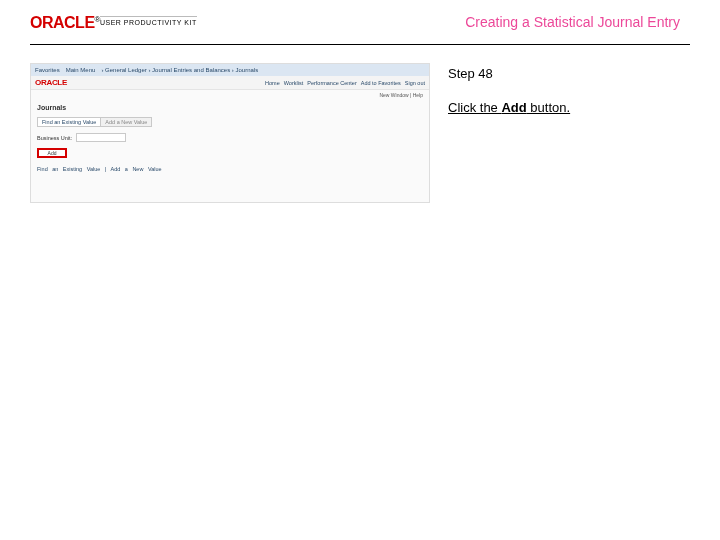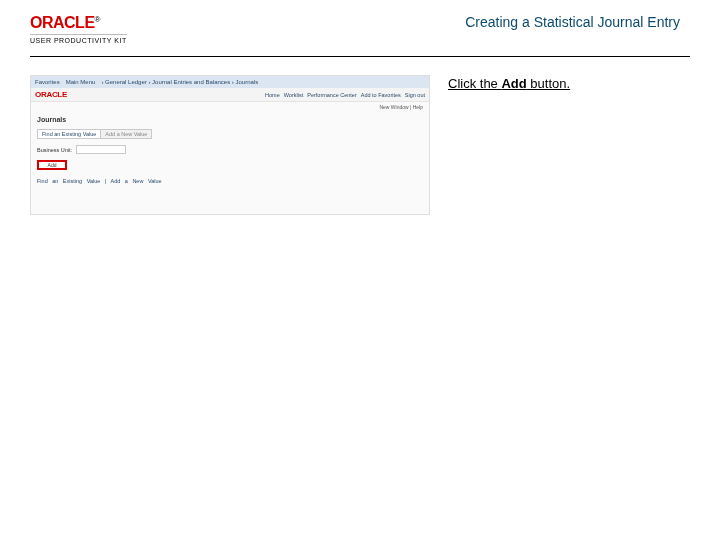--- a/index.html
+++ b/index.html
@@ -12,38 +12,38 @@
     width: 720px;
     height: 540px;
     position: relative;
   }
   .header {
     display: flex;
     justify-content: space-between;
     align-items: flex-start;
     padding: 14px 40px 8px 30px;
   }
-  .logo-block { display: flex; flex-direction: column; align-items: flex-start; }
+  .logo-block { display: flex; flex-direction: row; align-items: flex-start; }
   .oracle-logo {
     font-family: Arial, sans-serif;
     font-weight: bold;
     color: #d40000;
     letter-spacing: -0.5px;
     font-size: 16px;
   }
   .oracle-logo .tm { font-size: 8px; vertical-align: super; color: #000; font-weight: normal; }
   .upk {
     font-size: 7px;
     letter-spacing: 0.5px;
     color: #000;
     margin-top: 2px;
     border-top: 1px solid #bbb;
     padding-top: 2px;
   }
-  .page-title { font-size: 14px; color: #0c4a6e; }
+  .page-title { font-size: 14px; color: #ec4899; }
   .divider {
     border: 0;
     border-top: 1px solid #000;
     margin: 4px 30px 18px 30px;
   }
   .content {
     display: flex;
     padding: 0 30px;
   }
   .screenshot-panel {
@@ -181,18 +181,19 @@
       <div class="ss-field-row">
         <span class="ss-field-label">Business Unit:</span>
         <span class="ss-input"></span>
       </div>
       <div class="ss-add">Add</div>
       <div class="ss-footer">Find an Existing Value | Add a New Value</div>
     </div>
   </div>
 
   <div class="instructions">
+    <p class="step-line">Step 48</p>
     <p class="click-line">
       <span>Click the </span><b>Add</b><span> button.</span>
     </p>
   </div>
 
 </div>
 
 </body></html>

